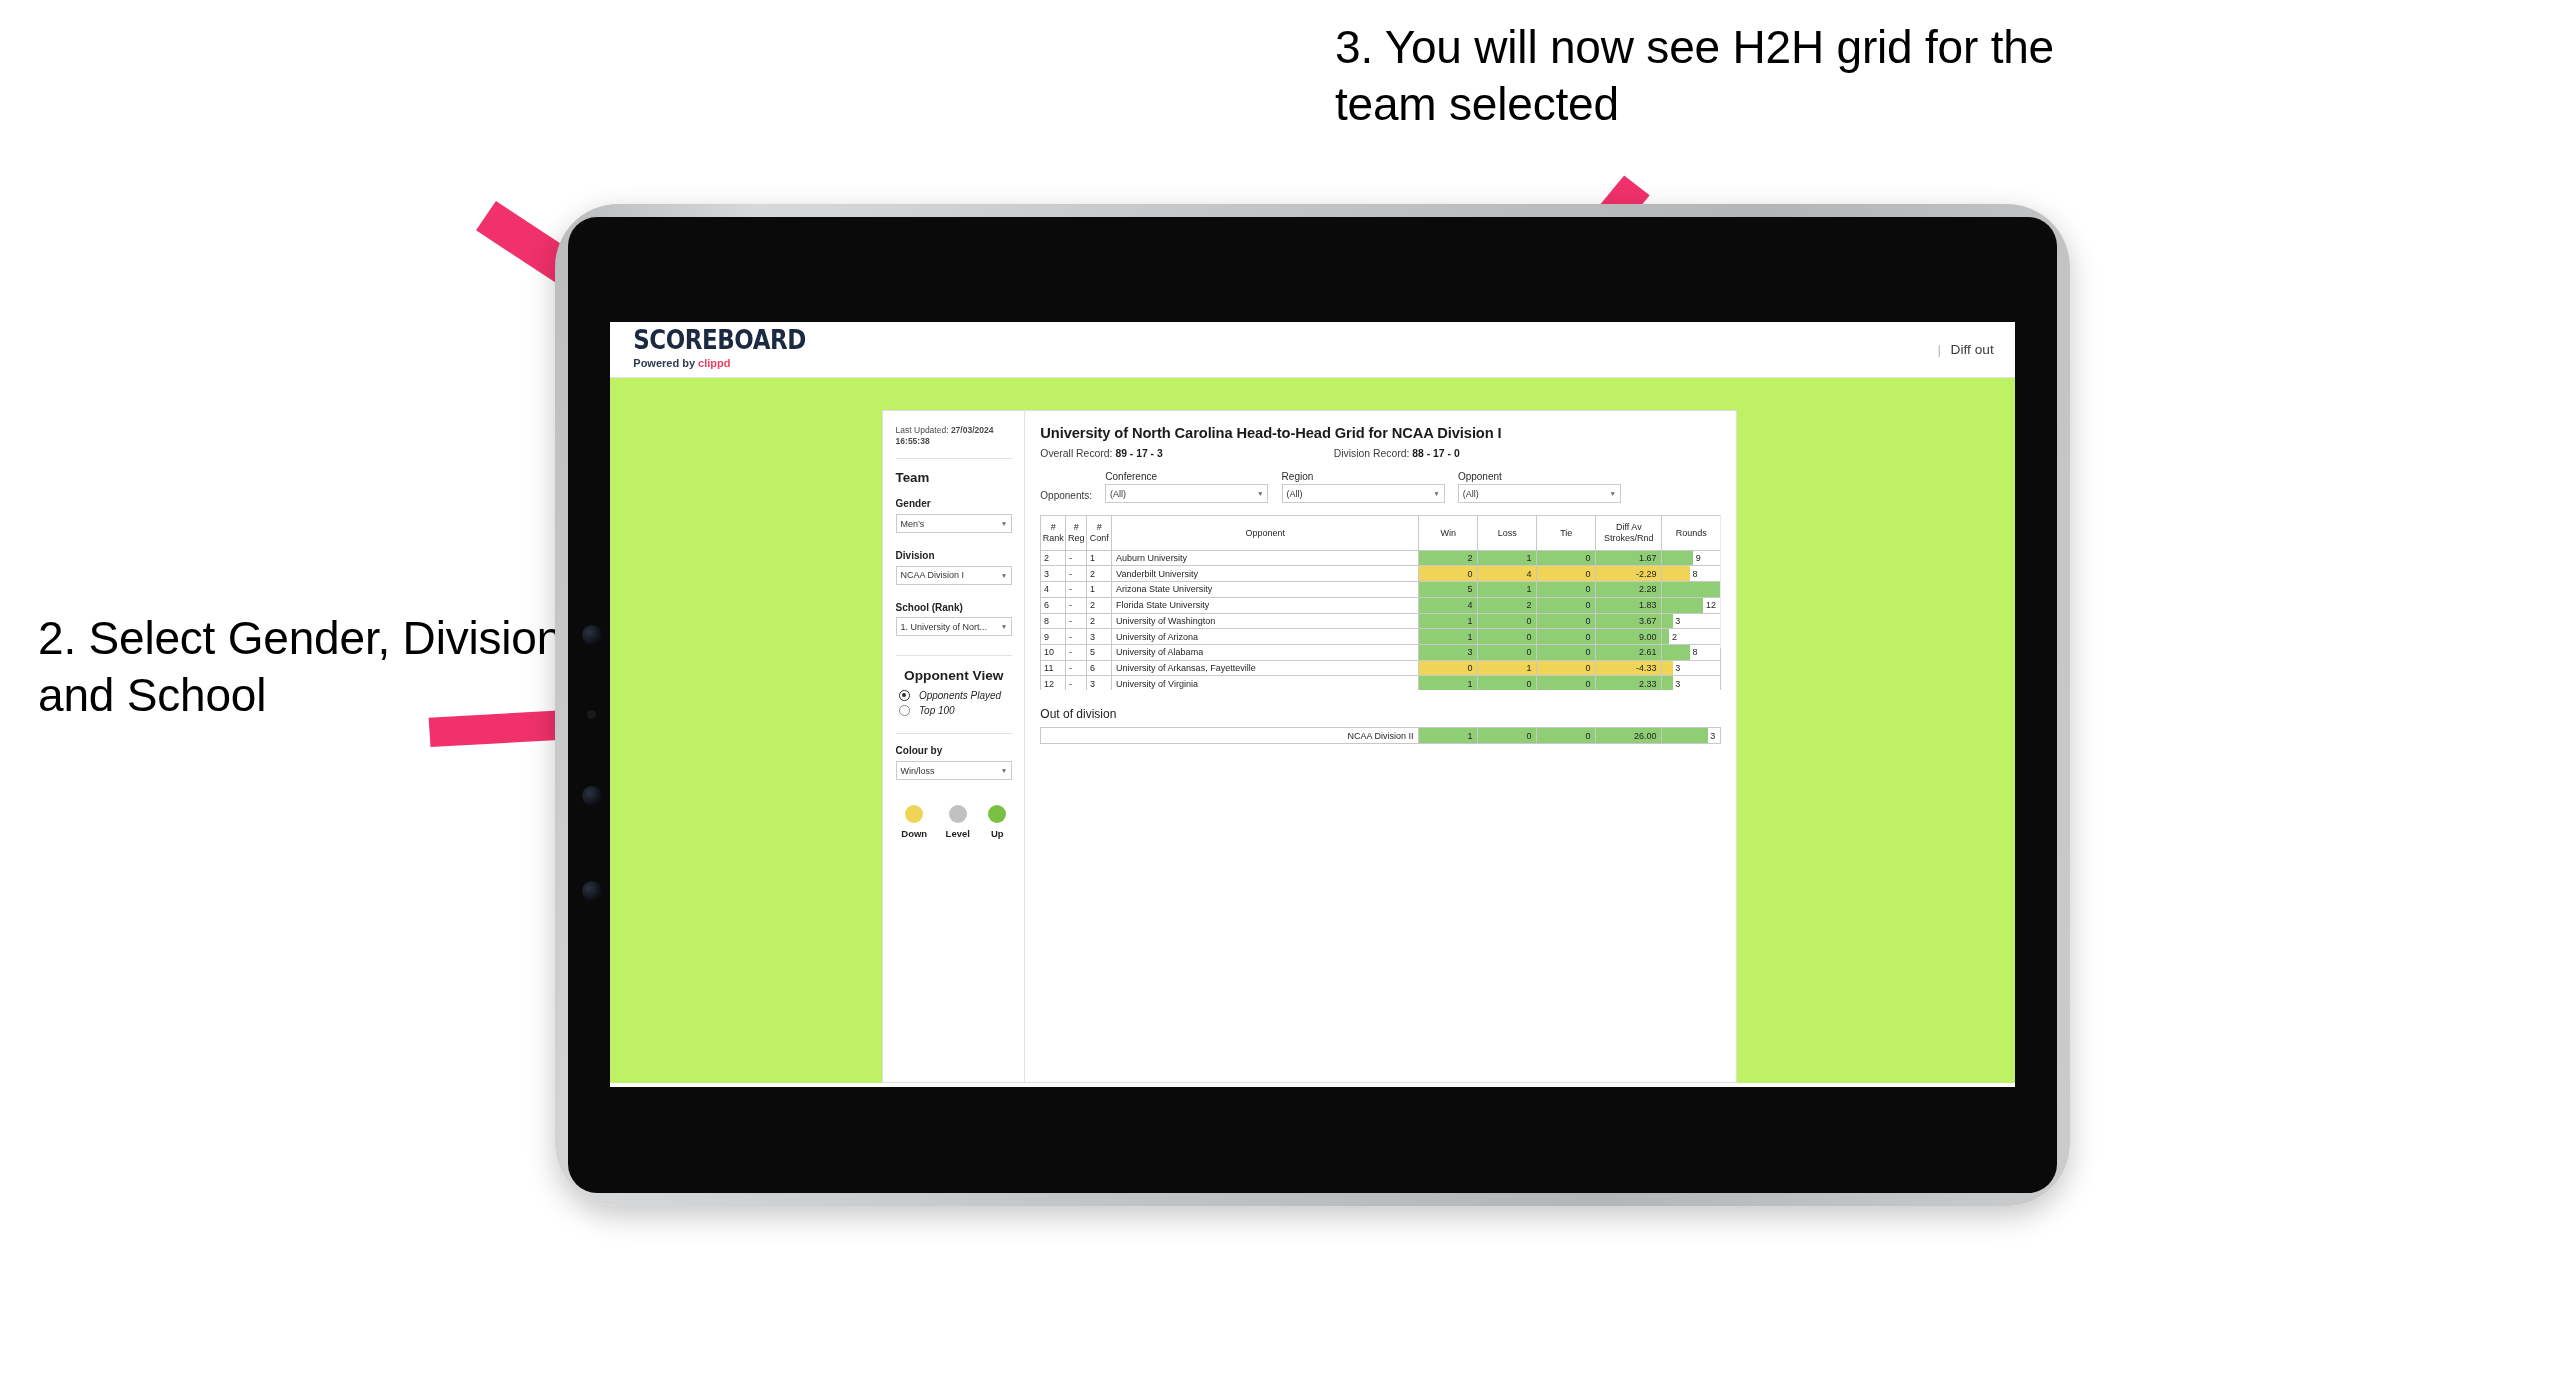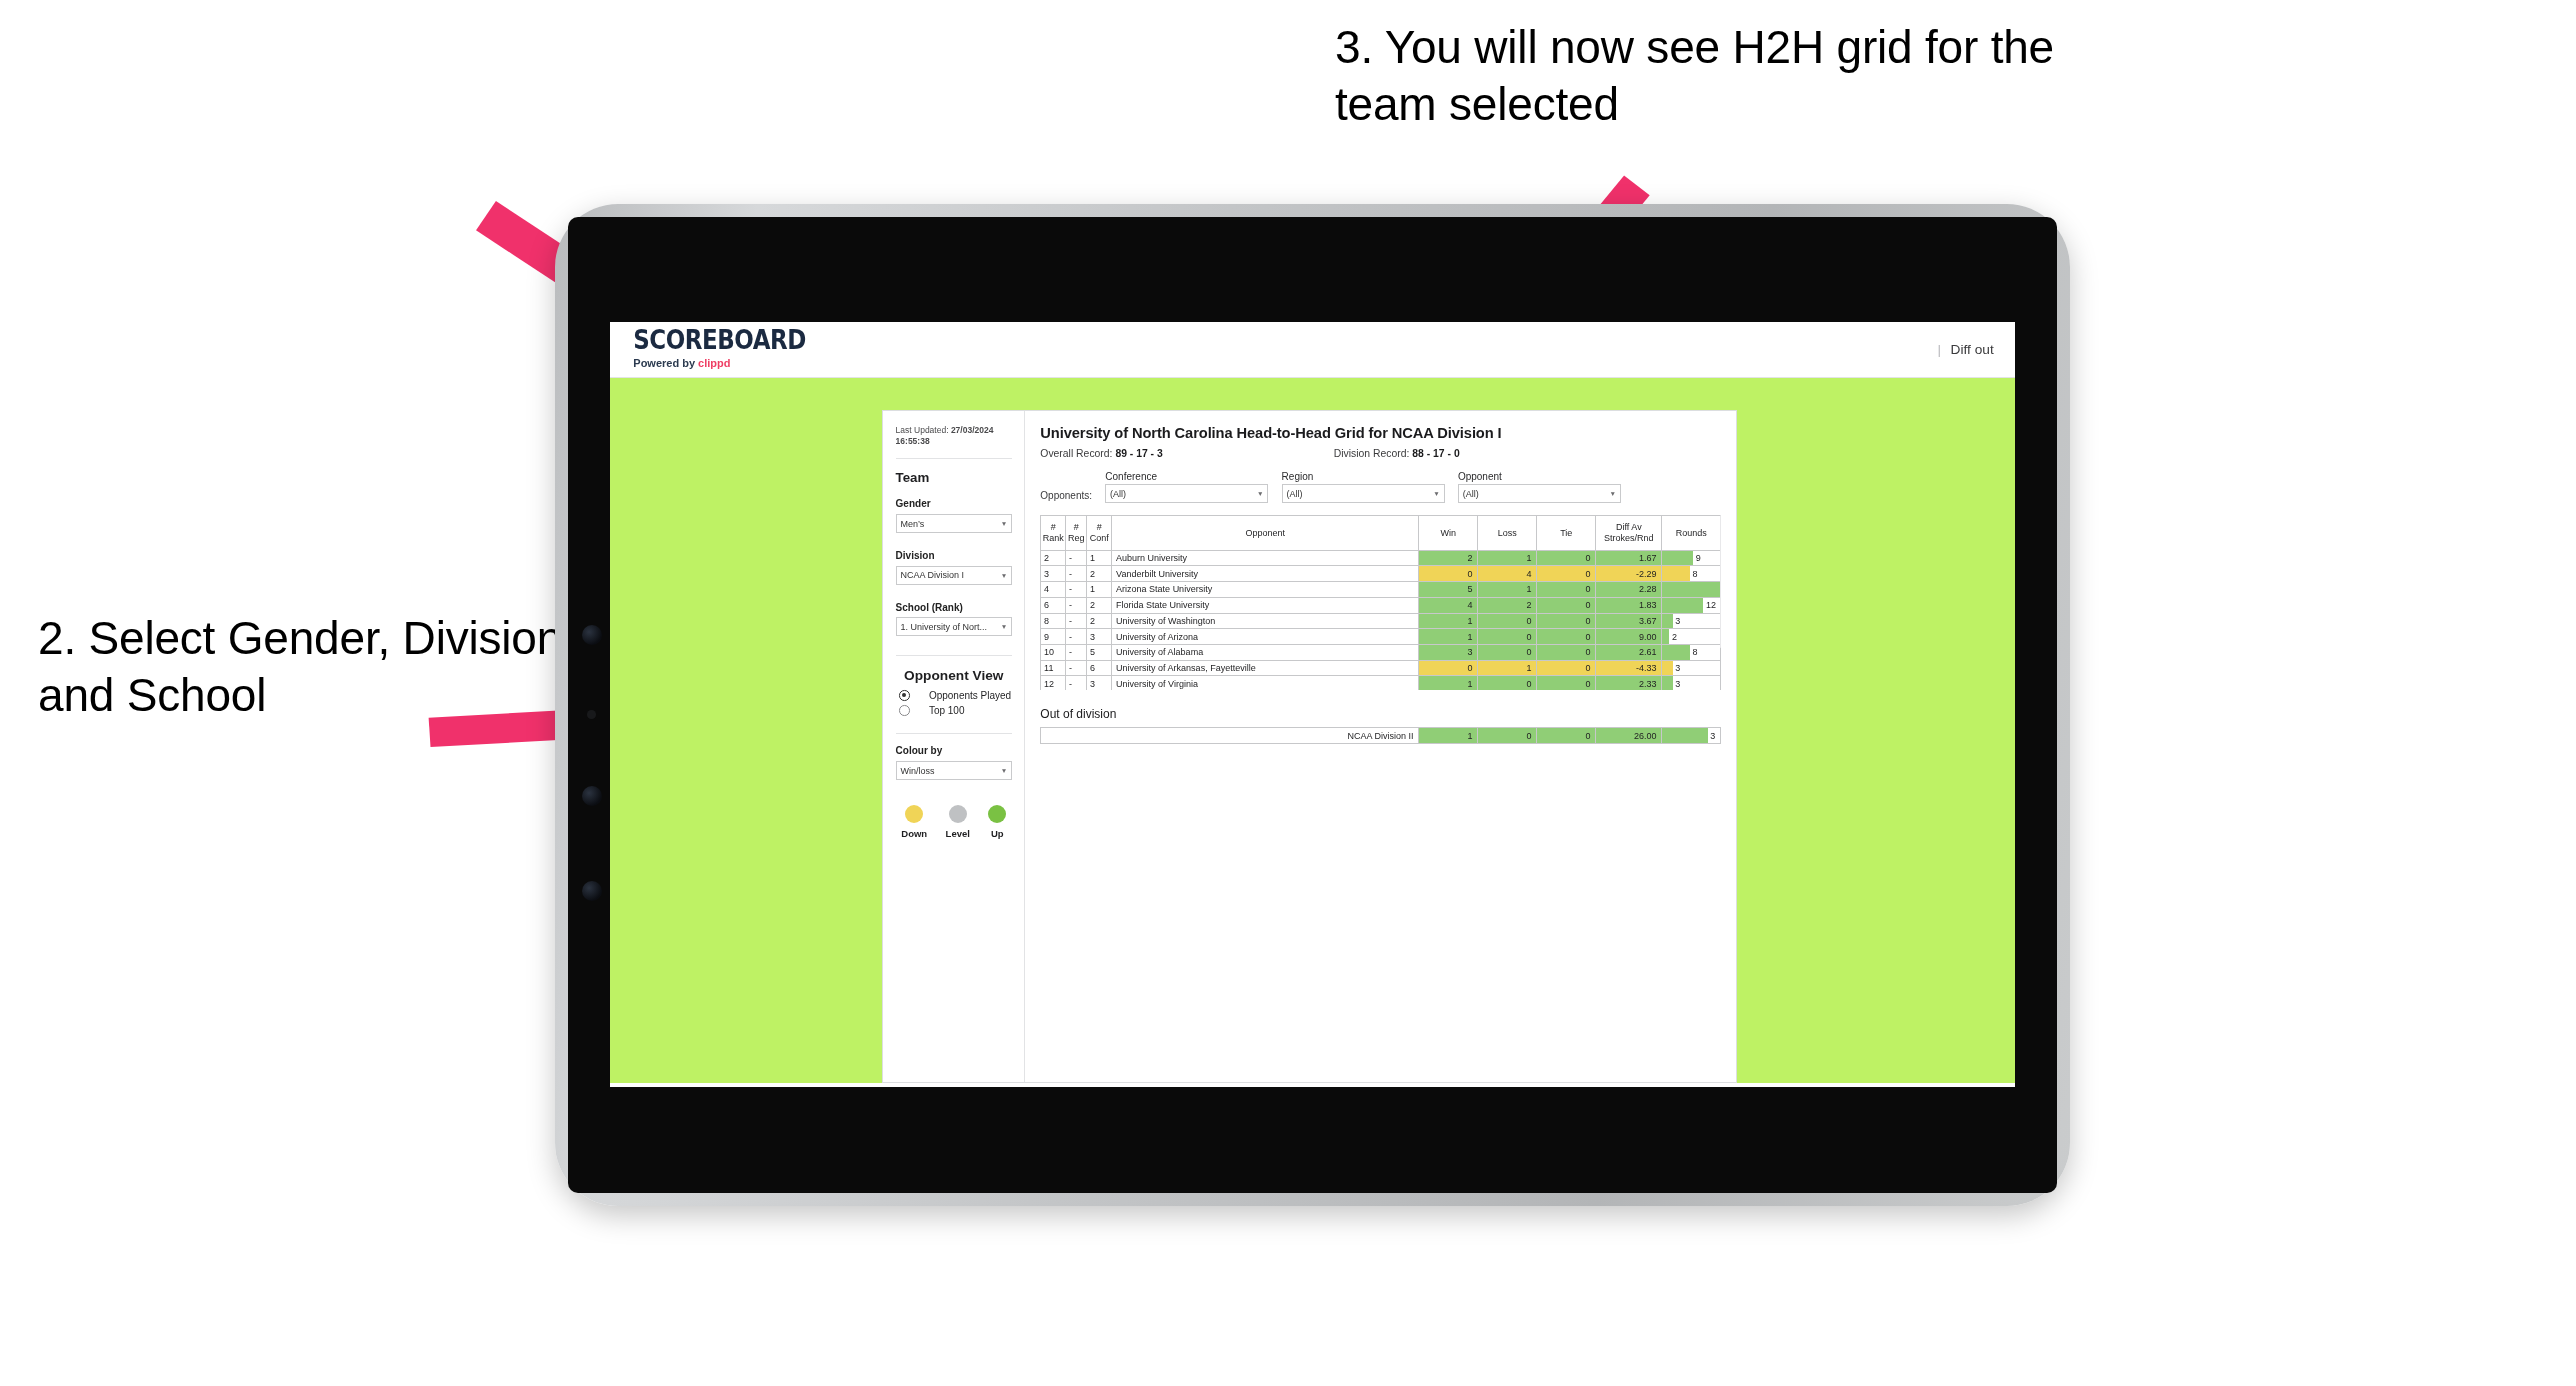--- a/index.html
+++ b/index.html
@@ -21,21 +21,21 @@
 
   
   .tablet{
     position:absolute;left:555px;top:204px;width:1515px;height:1002px;
     background:linear-gradient(100deg,#b9bbbd 0%,#d6d8da 12%,#c3c5c7 40%,#b3b5b7 72%,#cacccd 100%);
     border-radius:63px;
     box-shadow:0 9.5px 28.4px rgba(0,0,0,0.22);
   }
   .tablet-inner{
     position:absolute;left:13.3px;top:13.3px;right:13.3px;bottom:13.3px;
-    background:#0a0a0a;border-radius:10px;
+    background:#0a0a0a;border-radius:29px;
   }
   .screen{
     position:absolute;left:42px;top:105px;right:42px;bottom:106px;
     background:#ffffff;overflow:hidden;
   }
   .bezel-dot{position:absolute;border-radius:50%;background:#141414;}
   .bezel-dot.cam{width:20px;height:20px;background:radial-gradient(circle at 35% 35%,#2b3340,#0b0d12 70%);}
   .bezel-dot.mic{width:8.5px;height:8.5px;background:#18191b;}
 
   
@@ -75,21 +75,21 @@
   .side .updated{font-size:8.5px;color:#4a4a4c;line-height:1.34;}
   .side .updated b{font-weight:700;}
   .hr{height:0.9px;background:#e2e3e5;margin:10.4px 0 11.4px 0;}
   .side h3{font-size:13.3px;font-weight:600;margin:0 0 13.3px 0;color:#1f1f21;}
   .side h3.center{text-align:center;font-size:13.7px;margin-bottom:7.6px;}
   .fld{margin-bottom:17px;}
   .fld label{display:block;font-size:10px;font-weight:700;color:#222;margin-bottom:4.7px;}
   .sel{height:17px;border:0.9px solid #c9cacc;background:#fff;display:flex;align-items:center;
        padding:0 3.8px;font-size:9px;color:#333;position:relative;}
   .sel .caret{margin-left:auto;font-size:6.6px;color:#6b6b6e;}
-  .radio-row{display:flex;align-items:flex-start;gap:19px;margin:3.8px 0 0 3.8px;font-size:10px;color:#1f1f21;}
+  .radio-row{display:flex;align-items:flex-start;gap:9px;margin:3.8px 0 0 3.8px;font-size:10px;color:#1f1f21;font-style:italic;}
   .radio{width:8.5px;height:8.5px;border-radius:50%;border:1.1px solid #8a8a8d;background:#fff;
      display:inline-block;position:relative;flex:none;}
   .radio.on{border-color:#333;}
   .radio.on::after{content:"";position:absolute;left:1.9px;top:1.9px;width:3.8px;height:3.8px;border-radius:50%;background:#333;}
   .legend-row{display:flex;justify-content:space-between;padding:0 5.7px;margin-top:25px;}
   .legend-item{text-align:center;}
   .legend-dot{width:18px;height:18px;border-radius:50%;margin:0 auto 4.7px auto;}
   .legend-item span{font-size:9.5px;font-weight:600;color:#1f1f21;}
 
   

